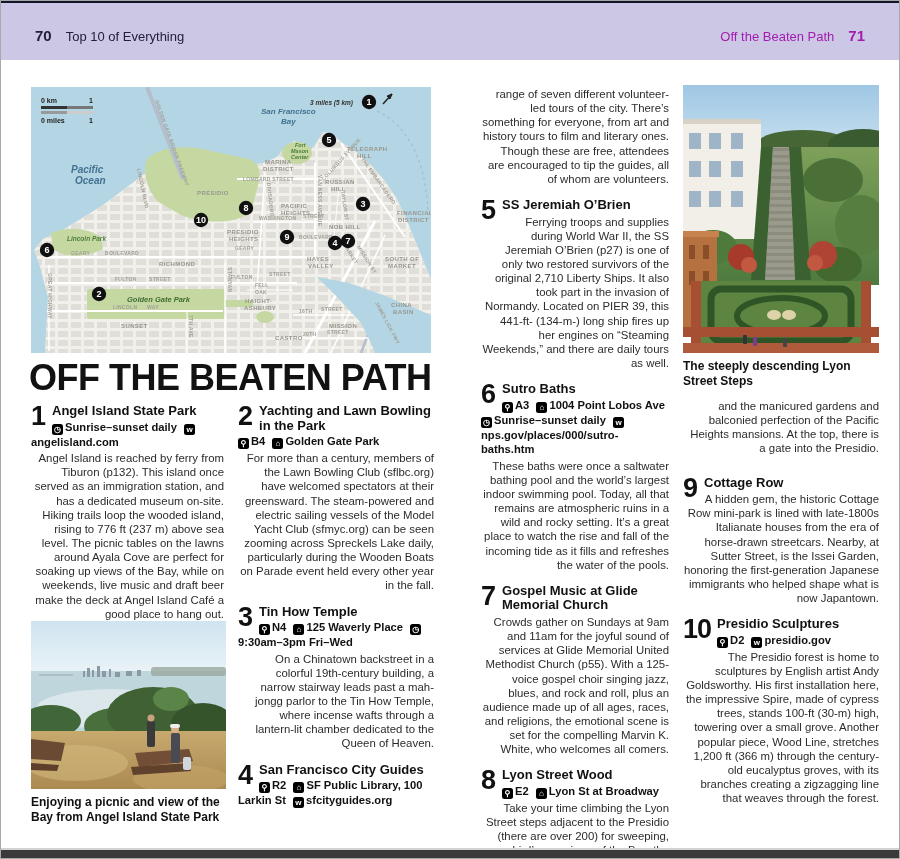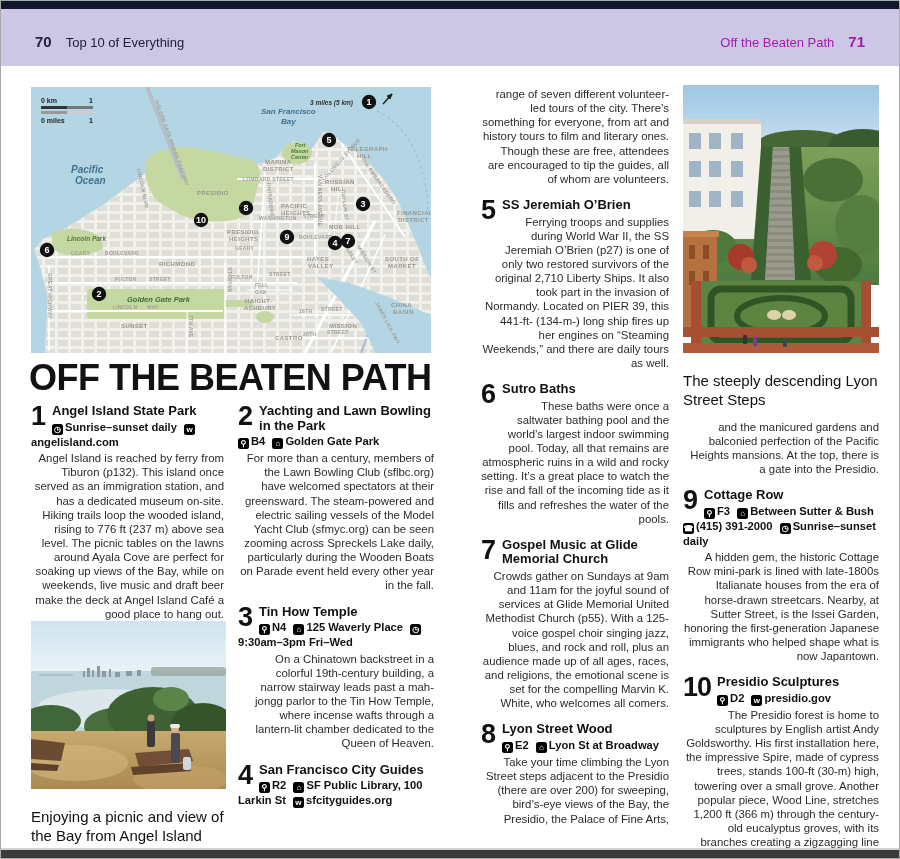--- a/index.html
+++ b/index.html
@@ -1,21 +1,21 @@
 <!DOCTYPE html>
 <html><head>
 <meta charset="utf-8">
 <style>
   html,body{margin:0;padding:0;background:#e9e9e9;}
   .page{position:relative;width:900px;height:859px;background:#ffffff;overflow:hidden;
         border:1px solid #a8a8a8;box-sizing:border-box;
         font-family:"Liberation Sans",sans-serif;color:#2b2b2b;}
   
   .header{position:absolute;top:0;left:0;right:0;height:57px;background:#cdc7e6;
-          border-top:8px solid #0f172a;}
+          border-top:2px solid #0f172a;}
   .header .hl{position:absolute;left:34px;top:24px;font-size:13px;color:#232038;}
   .header .hr{position:absolute;right:34px;top:24px;font-size:13px;color:#a21caf;}
   .pgnum{font-weight:700;font-size:15px;}
   .hsep{display:inline-block;width:14px;}
   
   .bigtitle{position:absolute;left:28px;top:356px;font-size:36px;font-weight:800;
             letter-spacing:-0.5px;color:#121212;}
   
   .col{position:absolute;font-size:11.4px;line-height:1.24;}
   .col1{left:30px;top:403px;width:193px;}
@@ -25,21 +25,21 @@
   .entry{margin-bottom:12px;overflow:visible;}
   .num{float:left;font-size:27px;font-weight:800;line-height:22px;margin:1px 6px 0 0;color:#111;}
   .num.wide{letter-spacing:-1px;}
   .etitle{display:block;font-size:13px;font-weight:800;line-height:1.12;color:#111;}
   .einfo{font-size:11.2px;font-weight:700;line-height:1.3;color:#111;margin-top:1px;}
   .tok{white-space:normal;margin-right:4px;}
   .ic{display:inline-block;width:11px;height:11px;background:#000;border-radius:2.5px;
       color:#fff;font-size:8px;line-height:11px;text-align:center;margin-right:2px;
       vertical-align:-1px;font-weight:700;}
   .ebody{margin:2px 0 0 0;text-align:right;}
-  .caption{font-size:15px;font-weight:400;line-height:1.25;color:#111;margin:19px 0 10px 0;}
+  .caption{font-size:12px;font-weight:700;line-height:1.25;color:#111;margin:6px 0 10px 0;}
   
   .photo{display:block;}
   .leftphoto{position:absolute;left:30px;top:620px;width:195px;}
   
   .mapwrap{position:absolute;left:30px;top:86px;width:400px;height:266px;}
   .ml-district{font:700 6px "Liberation Sans",sans-serif;fill:#98978e;letter-spacing:.4px;}
   .ml-street{font:700 5px "Liberation Sans",sans-serif;fill:#a09f97;letter-spacing:.3px;}
   .ml-park{font:italic 700 6.5px "Liberation Sans",sans-serif;fill:#4d7c3a;}
   .ml-gpark{font:italic 700 7.5px "Liberation Sans",sans-serif;fill:#3f6b33;}
   .ml-fort{font:italic 700 5.5px "Liberation Sans",sans-serif;fill:#4d7c3a;}
@@ -342,20 +342,26 @@
   <div class="col colmid">
     <p class="ebody" style="margin-bottom:12px">range of seven different volunteer-led tours of the city. There’s something for everyone, from art and history tours to film and literary ones. Though these are free, attendees are encouraged to tip the guides, all of whom are volunteers.</p>
     <div class="entry">
       <span class="num">5</span>
       <span class="etitle">SS Jeremiah O’Brien</span>
       <p class="ebody">Ferrying troops and supplies during World War II, the SS Jeremiah O’Brien (p27) is one of only two restored survivors of the original 2,710 Liberty Ships. It also took part in the invasion of Normandy. Located on PIER 39, this 441-ft- (134-m-) long ship fires up her engines on “Steaming Weekends,” and there are daily tours as well.</p>
     </div>
     <div class="entry">
       <span class="num">6</span>
       <span class="etitle">Sutro Baths</span>
+      <div class="einfo">
+        <span class="tok"><span class="ic">⚲</span><span>A3</span></span>
+        <span class="tok"><span class="ic">⌂</span><span>1004 Point Lobos Ave</span></span>
+        <span class="tok"><span class="ic">◷</span><span>Sunrise–sunset daily</span></span>
+        <span class="tok"><span class="ic">w</span><span>nps.gov/places/000/sutro-baths.htm</span></span>
+      </div>
       <p class="ebody">These baths were once a saltwater bathing pool and the world’s largest indoor swimming pool. Today, all that remains are atmospheric ruins in a wild and rocky setting. It’s a great place to watch the rise and fall of the incoming tide as it fills and refreshes the water of the pools.</p>
     </div>
     <div class="entry">
       <span class="num">7</span>
       <span class="etitle">Gospel Music at Glide Memorial Church</span>
       <p class="ebody">Crowds gather on Sundays at 9am and 11am for the joyful sound of services at Glide Memorial United Methodist Church (p55). With a 125-voice gospel choir singing jazz, blues, and rock and roll, plus an audience made up of all ages, races, and religions, the emotional scene is set for the compelling Marvin K. White, who welcomes all comers.</p>
     </div>
     <div class="entry">
       <span class="num">8</span>
       <span class="etitle">Lyon Street Wood</span>
@@ -425,30 +431,24 @@
       <ellipse cx="106" cy="230" rx="7" ry="5" fill="#ded3a8"></ellipse>
       <rect x="0" y="242" width="196" height="10" fill="#a64f33"></rect>
       <rect x="8" y="196" width="10" height="72" fill="#a64f33"></rect>
       <rect x="178" y="196" width="10" height="72" fill="#a64f33"></rect>
       <rect x="0" y="258" width="196" height="10" fill="#b05a3c"></rect>
       <rect x="60" y="250" width="4" height="9" rx="1" fill="#333"></rect>
       <rect x="70" y="252" width="4" height="9" rx="1" fill="#7a3b8a"></rect>
       <rect x="100" y="253" width="4" height="9" rx="1" fill="#444"></rect>
     </svg>
     <div class="caption">The steeply descending Lyon Street Steps</div>
-    <p class="ebody" style="margin-bottom:12px">and the manicured gardens and balconied perfection of the Pacific Heights mansions. At the top, there is a gate into the Presidio.</p>
+    <p class="ebody" style="margin-bottom:20px">and the manicured gardens and balconied perfection of the Pacific Heights mansions. At the top, there is a gate into the Presidio.</p>
     <div class="entry">
       <span class="num">9</span>
       <span class="etitle">Cottage Row</span>
-      <div class="einfo">
-        <span class="tok"><span class="ic">⚲</span><span>F3</span></span>
-        <span class="tok"><span class="ic">⌂</span><span>Between Sutter &amp; Bush</span></span>
-        <span class="tok"><span class="ic">☎</span><span>(415) 391-2000</span></span>
-        <span class="tok"><span class="ic">◷</span><span>Sunrise–sunset daily</span></span>
-      </div>
       <p class="ebody">A hidden gem, the historic Cottage Row mini-park is lined with late-1800s Italianate houses from the era of horse-drawn streetcars. Nearby, at Sutter Street, is the Issei Garden, honoring the first-generation Japanese immigrants who helped shape what is now Japantown.</p>
     </div>
     <div class="entry">
       <span class="num wide">10</span>
       <span class="etitle">Presidio Sculptures</span>
       <div class="einfo">
         <span class="tok"><span class="ic">⚲</span><span>D2</span></span>
         <span class="tok"><span class="ic">w</span><span>presidio.gov</span></span>
       </div>
       <p class="ebody">The Presidio forest is home to sculptures by English artist Andy Goldsworthy. His first installation here, the impressive Spire, made of cypress trees, stands 100-ft (30-m) high, towering over a small grove. Another popular piece, Wood Line, stretches 1,200 ft (366 m) through the century-old eucalyptus groves, with its branches creating a zigzagging line that weaves through the forest.</p>

